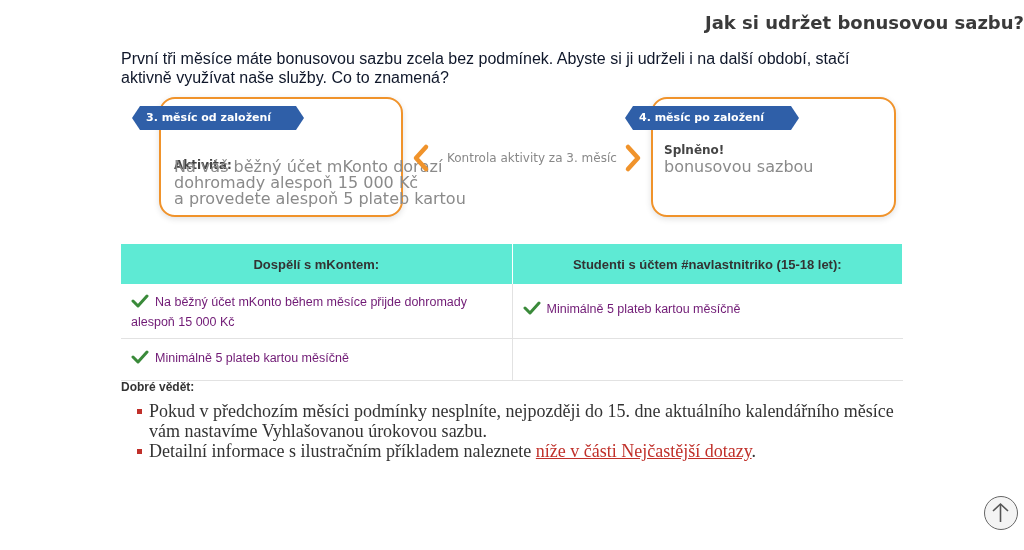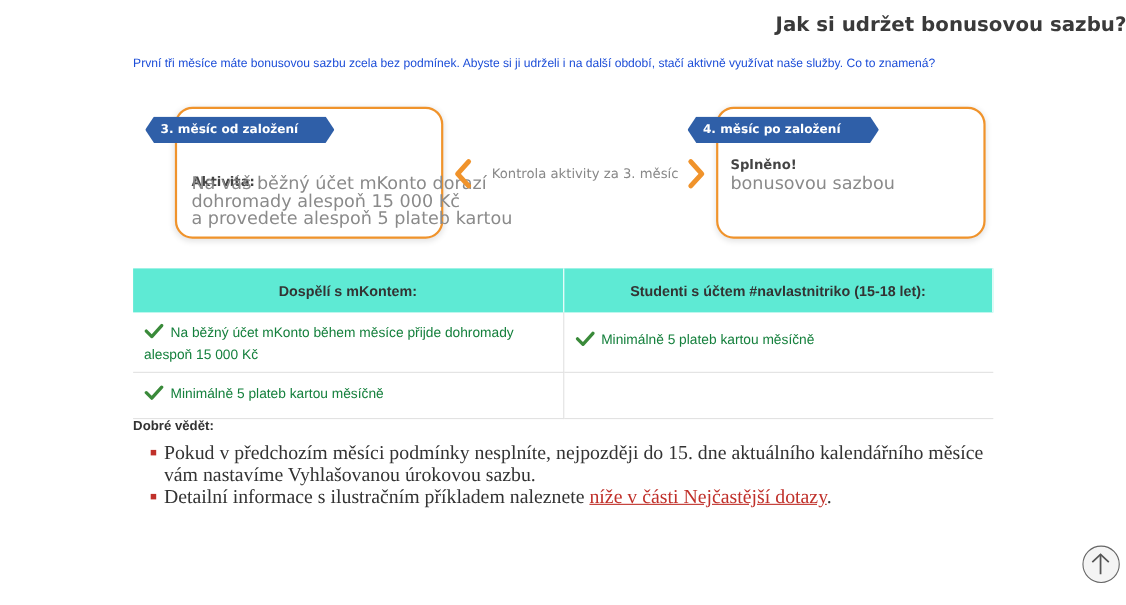--- a/index.html
+++ b/index.html
@@ -1,22 +1,22 @@
 <!DOCTYPE html>
 <html><head>
 <meta charset="utf-8">
 <style>
   * { box-sizing: border-box; margin: 0; padding: 0; }
   html, body { width: 1024px; height: 550px; background: #ffffff; overflow: hidden; }
   body { font-family: "DejaVu Sans", sans-serif; color: #333; position: relative; }
 
   .title { position: absolute; top: 12px; left: 0; width: 1024px; text-align: right;
     font-size: 18px; font-weight: bold; color: #3a3a3a; }
-  .intro { position: absolute; top: 49px; left: 121px; width: 770px; font-size: 11px;
-    line-height: 19px; color: #1d4ed8; font-family: "Liberation Sans", sans-serif; }
+  .intro { position: absolute; top: 49px; left: 121px; width: 770px; font-size: 16px;
+    line-height: 19px; color: #0f172a; font-family: "Liberation Sans", sans-serif; }
 
   .card { position: absolute; border: 2px solid #f0932b; border-radius: 16px; background: #fff;
     box-shadow: 0 2px 6px rgba(0,0,0,0.12); }
   .card-left { left: 159px; top: 97px; width: 244px; height: 120px; }
   .card-right { left: 651px; top: 97px; width: 245px; height: 120px; }
 
   .badge { position: absolute; height: 24px; line-height: 24px; color: #fff; font-weight: bold;
     font-size: 11px; background: #2f5fa8; padding: 0 14px;
     clip-path: polygon(8px 0, calc(100% - 8px) 0, 100% 50%, calc(100% - 8px) 100%, 8px 100%, 0 50%); }
   .badge-left { left: 132px; top: 106px; width: 172px; }
@@ -26,21 +26,21 @@
   .card-body { position: absolute; font-size: 16px; color: #8a8a8a; line-height: 16px; }
 
   .chev { position: absolute; width: 20px; height: 30px; }
   .mid-text { position: absolute; left: 447px; top: 151px; font-size: 12px; color: #888; }
 
   table.cmp { position: absolute; left: 121px; top: 244px; width: 782px; border-collapse: collapse;
     font-family: "Liberation Sans", sans-serif; font-size: 12.5px; }
   table.cmp th { background: #5eead4; height: 40px; font-weight: bold; color: #333; font-size: 13px;
     border-right: 1px solid #fff; }
   table.cmp td { vertical-align: top; padding: 8px 10px 8px 10px; border-bottom: 1px solid #e2e2e2;
-    border-right: 1px solid #e2e2e2; line-height: 20px; color: #15803d; }
+    border-right: 1px solid #e2e2e2; line-height: 20px; color: #701a75; }
   table.cmp td:last-child { border-right: none; }
   .check { display: inline-block; width: 18px; height: 14px; vertical-align: -2px; margin-right: 6px; }
 
   .good-title { position: absolute; left: 121px; top: 380px; font-size: 12px; font-weight: bold;
     color: #333; font-family: "Liberation Sans", sans-serif; }
   ul.good { position: absolute; left: 137px; top: 401px; width: 770px; list-style: none;
     font-family: Liberation Serif, serif; font-size: 18px; color: #333; line-height: 20px; }
   ul.good li { position: relative; padding-left: 12px; margin-bottom: 0px; }
   ul.good li::before { content: ""; position: absolute; left: 0; top: 8px; width: 5px; height: 5px;
     background: #c0302a; }

